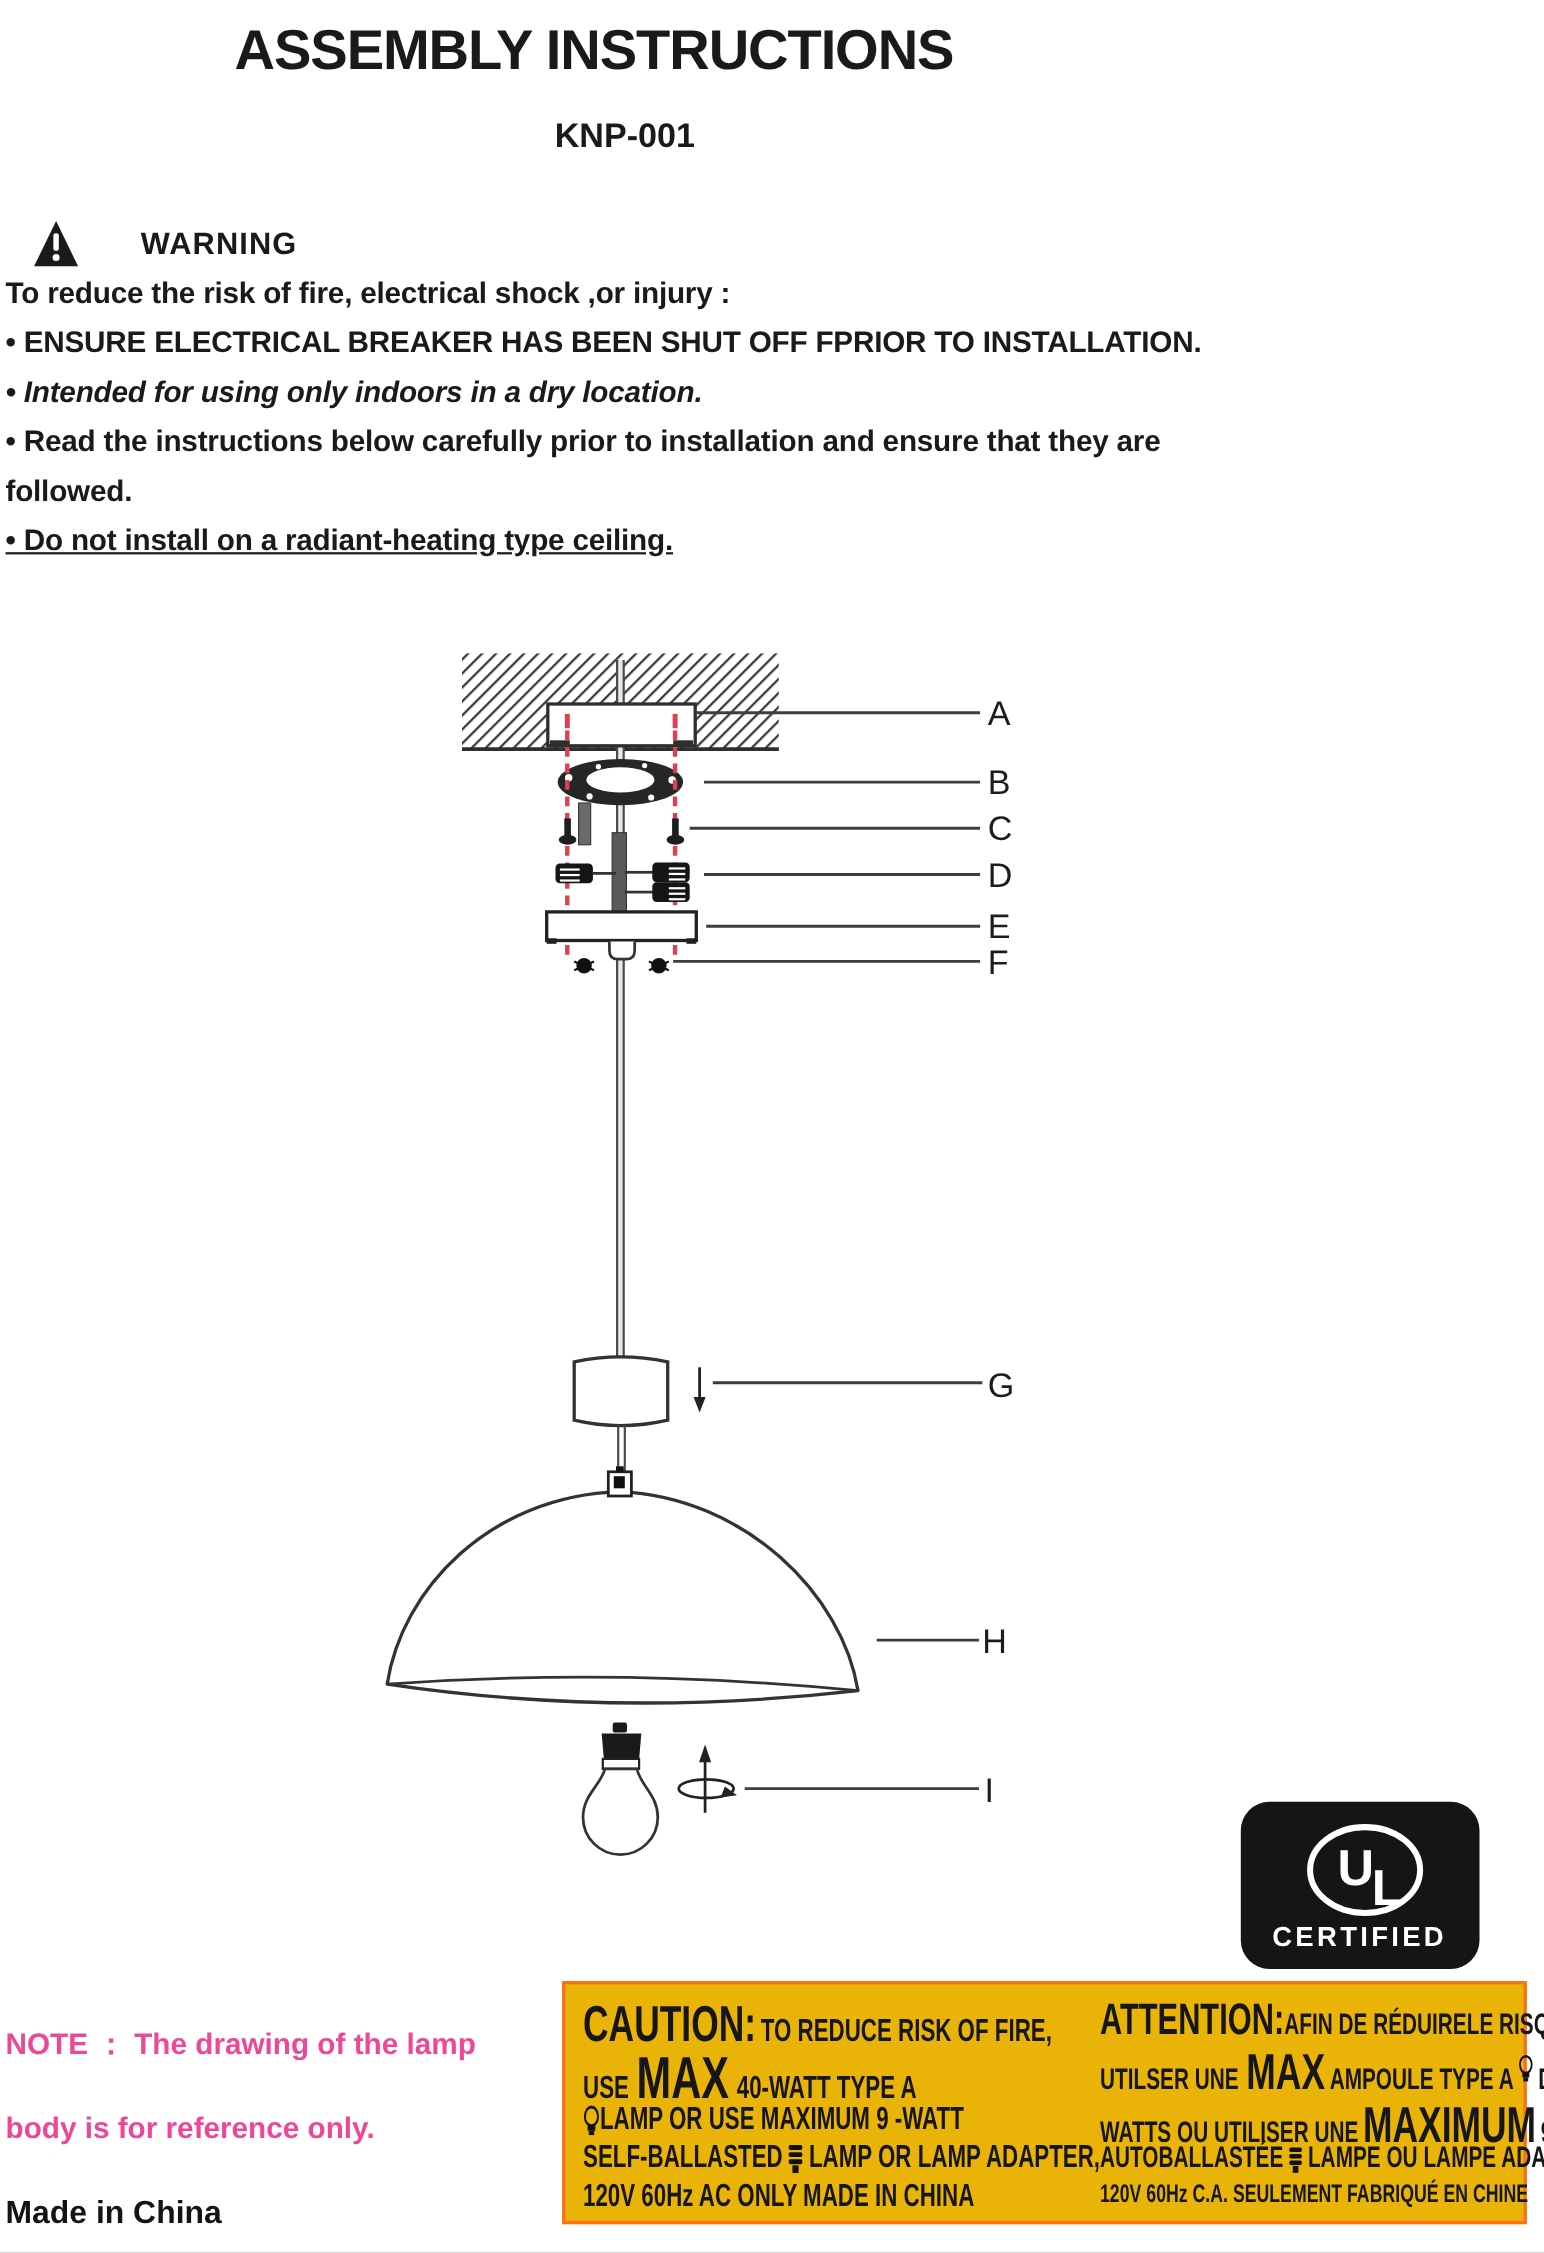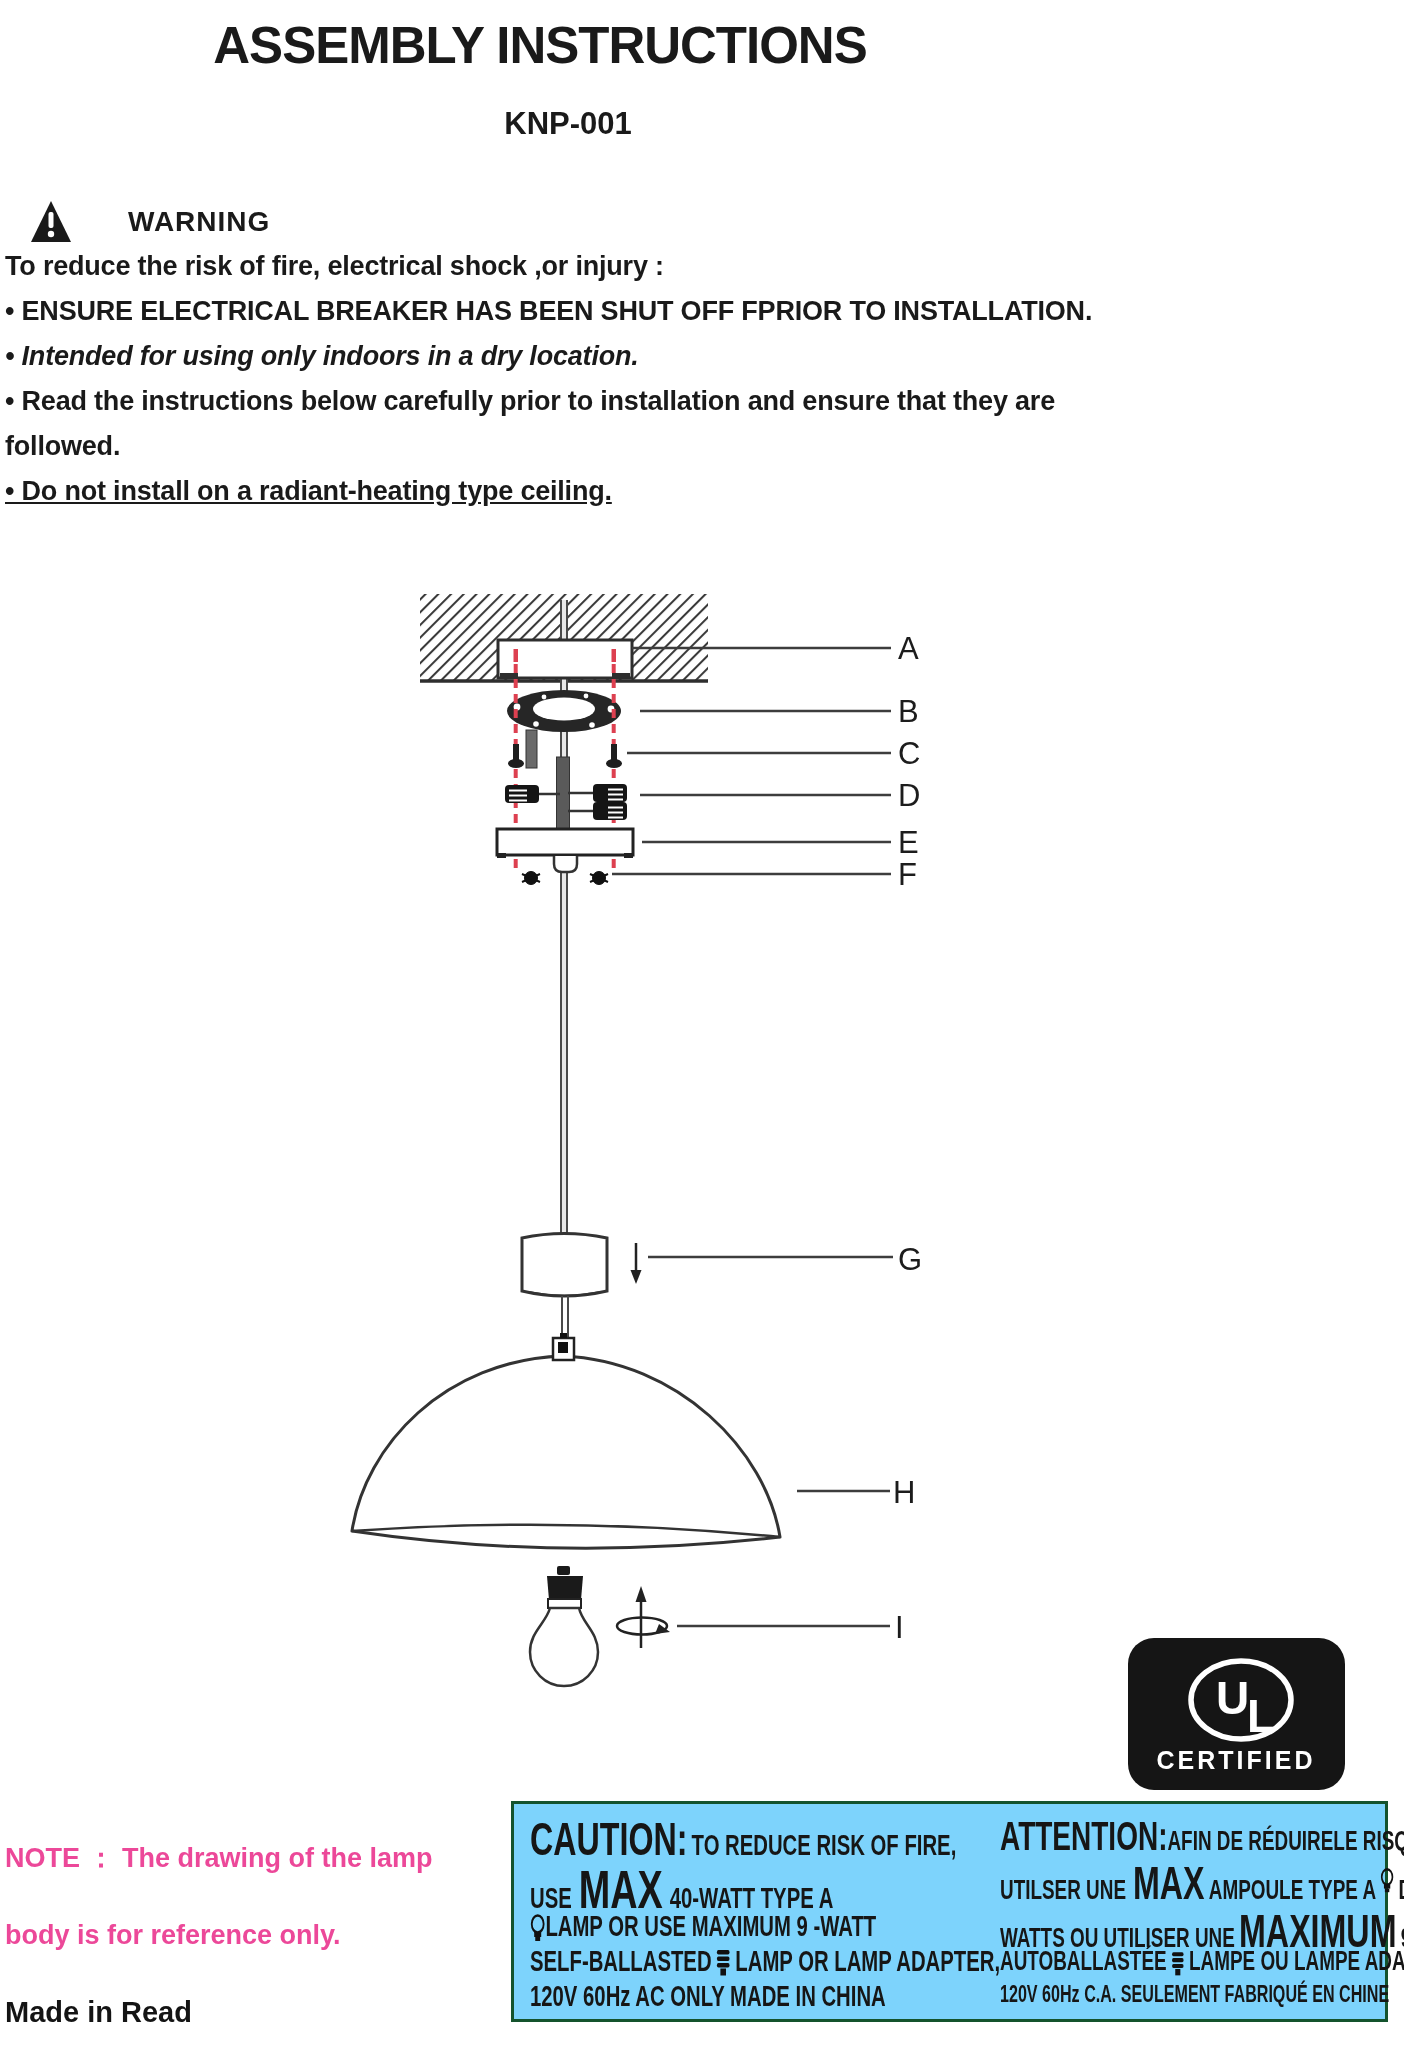--- a/index.html
+++ b/index.html
@@ -15,21 +15,21 @@
   #intro{top:251px;}
   .b0{top:296px;} .b1{top:341px;font-style:italic;} .b2{top:386px;} .b3{top:431px;} .b4{top:476px;text-decoration:underline;}
   #diagram-svg{left:0;top:0;width:1404px;height:2048px;}
   
   #ul-badge{left:1128px;top:1638px;width:217px;height:152px;background:#151515;border-radius:26px;}
   
   .note-line{left:5px;font-size:27px;font-weight:bold;color:#ec4899;white-space:nowrap;}
   #note1{top:1840px;} #note2{top:1920px;}
   #note3{top:1996px;font-size:29px;color:#141414;}
   
-  #caution-box{left:511px;top:1801px;width:871px;height:215px;border:3px solid #14532d;background:#7dd3fc;}
+  #caution-box{left:511px;top:1801px;width:871px;height:215px;border:3px solid #f97316;background:#eab308;}
   .cau-col{position:absolute;top:8px;transform:scaleX(0.70);transform-origin:0 0;color:#161616;font-weight:bold;white-space:nowrap;}
   #cau-en{left:16px;width:660px;}
   #cau-fr{left:486px;width:580px;top:10px;}
   .crow{display:flex;align-items:baseline;}
   .big1{font-size:46px;} .big2{font-size:54px;} .reg{font-size:29px;}
   .fbig1{font-size:40px;} .fbig2{font-size:46px;} .freg{font-size:27px;} .fsmall{font-size:23px;}
   .gap6{margin-left:6px;} .gap10{margin-left:10px;}
   .icon-wrap{align-self:center;display:inline-block;line-height:0;}
 </style>
 </head>
@@ -206,21 +206,21 @@
     <svg width="217" height="152" viewBox="0 0 217 152">
       <ellipse cx="113" cy="62" rx="50" ry="39" fill="none" stroke="#ffffff" stroke-width="5.5"></ellipse>
       <text x="88" y="76" font-size="46" font-weight="bold" fill="#ffffff" font-family="Liberation Sans, sans-serif">U</text>
       <text x="119" y="94" font-size="46" font-weight="bold" fill="#ffffff" font-family="Liberation Sans, sans-serif">L</text>
       <text x="108" y="131" font-size="25" font-weight="bold" fill="#ffffff" text-anchor="middle" letter-spacing="3" font-family="Liberation Sans, sans-serif">CERTIFIED</text>
     </svg>
   </div>
 
   <div class="abs note-line" id="note1">NOTE ：  The drawing of the lamp</div>
   <div class="abs note-line" id="note2">body is for reference only.</div>
-  <div class="abs note-line" id="note3">Made in Read</div>
+  <div class="abs note-line" id="note3">Made in China</div>
 
   <div class="abs" id="caution-box">
 
     <div class="cau-col" id="cau-en">
       <div class="crow" style="height:46px;">
         <span class="big1">CAUTION:</span>
         <span class="reg gap6">TO REDUCE RISK OF FIRE,</span>
       </div>
       <div class="crow" style="height:52px;">
         <span class="reg">USE</span>

